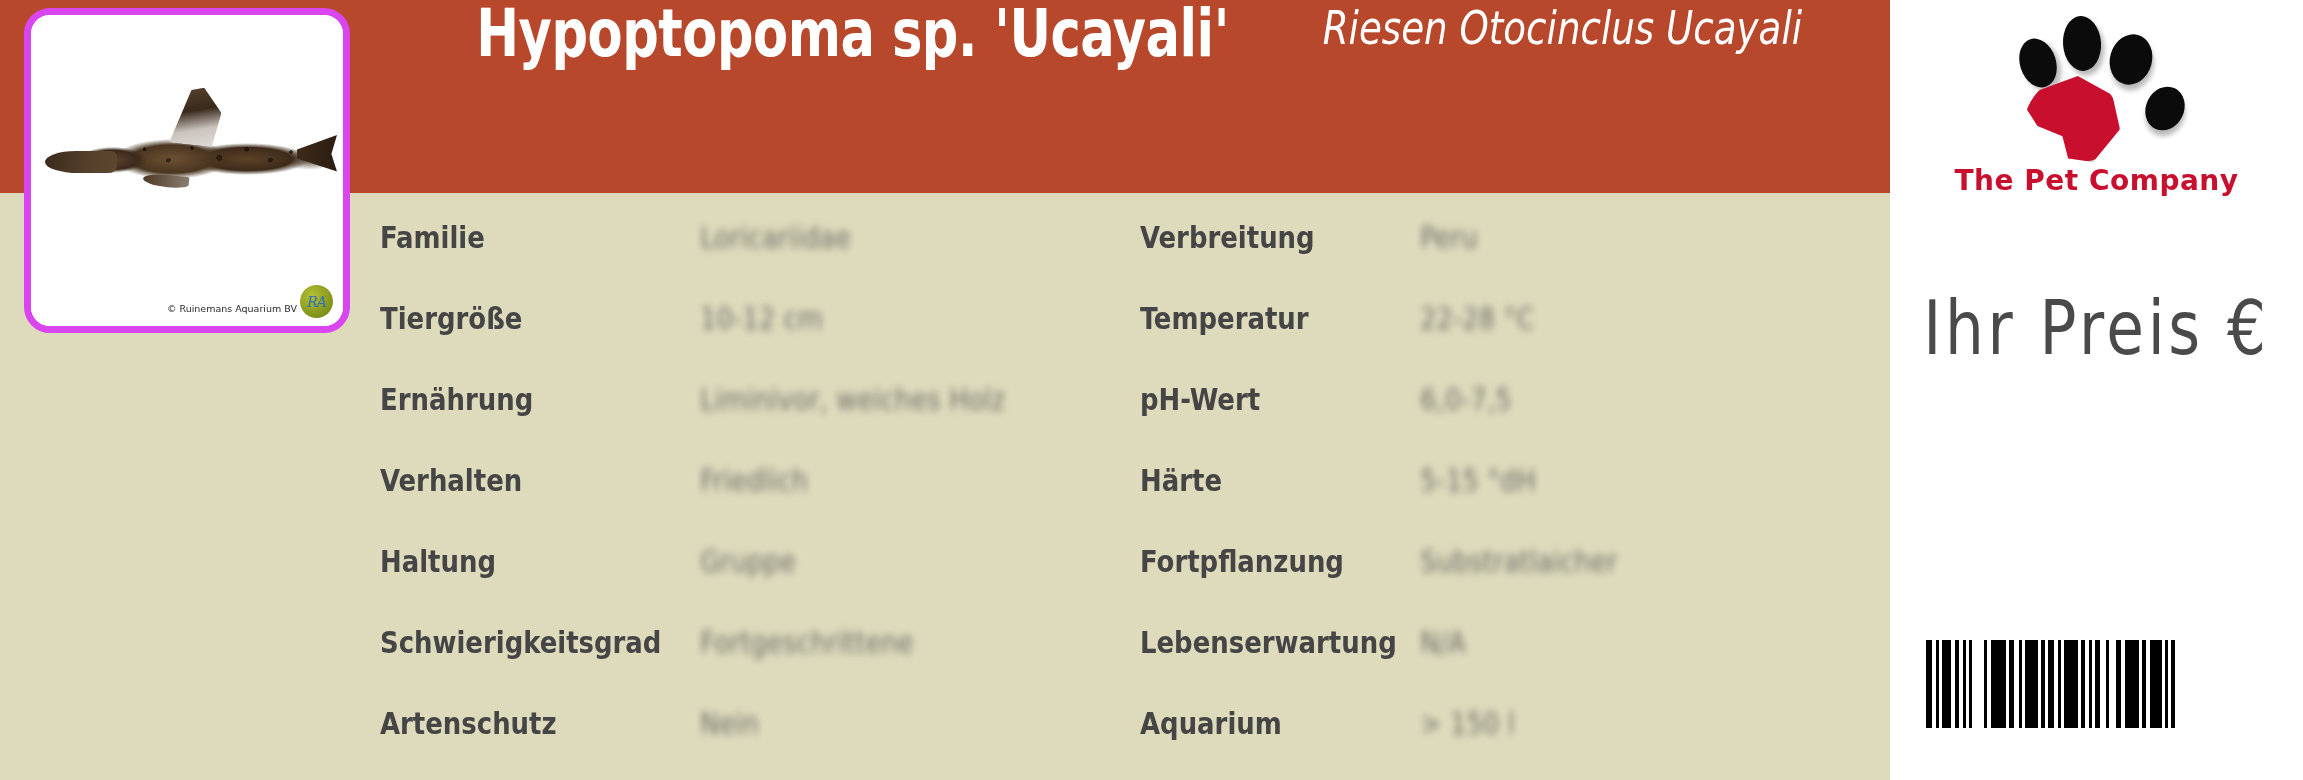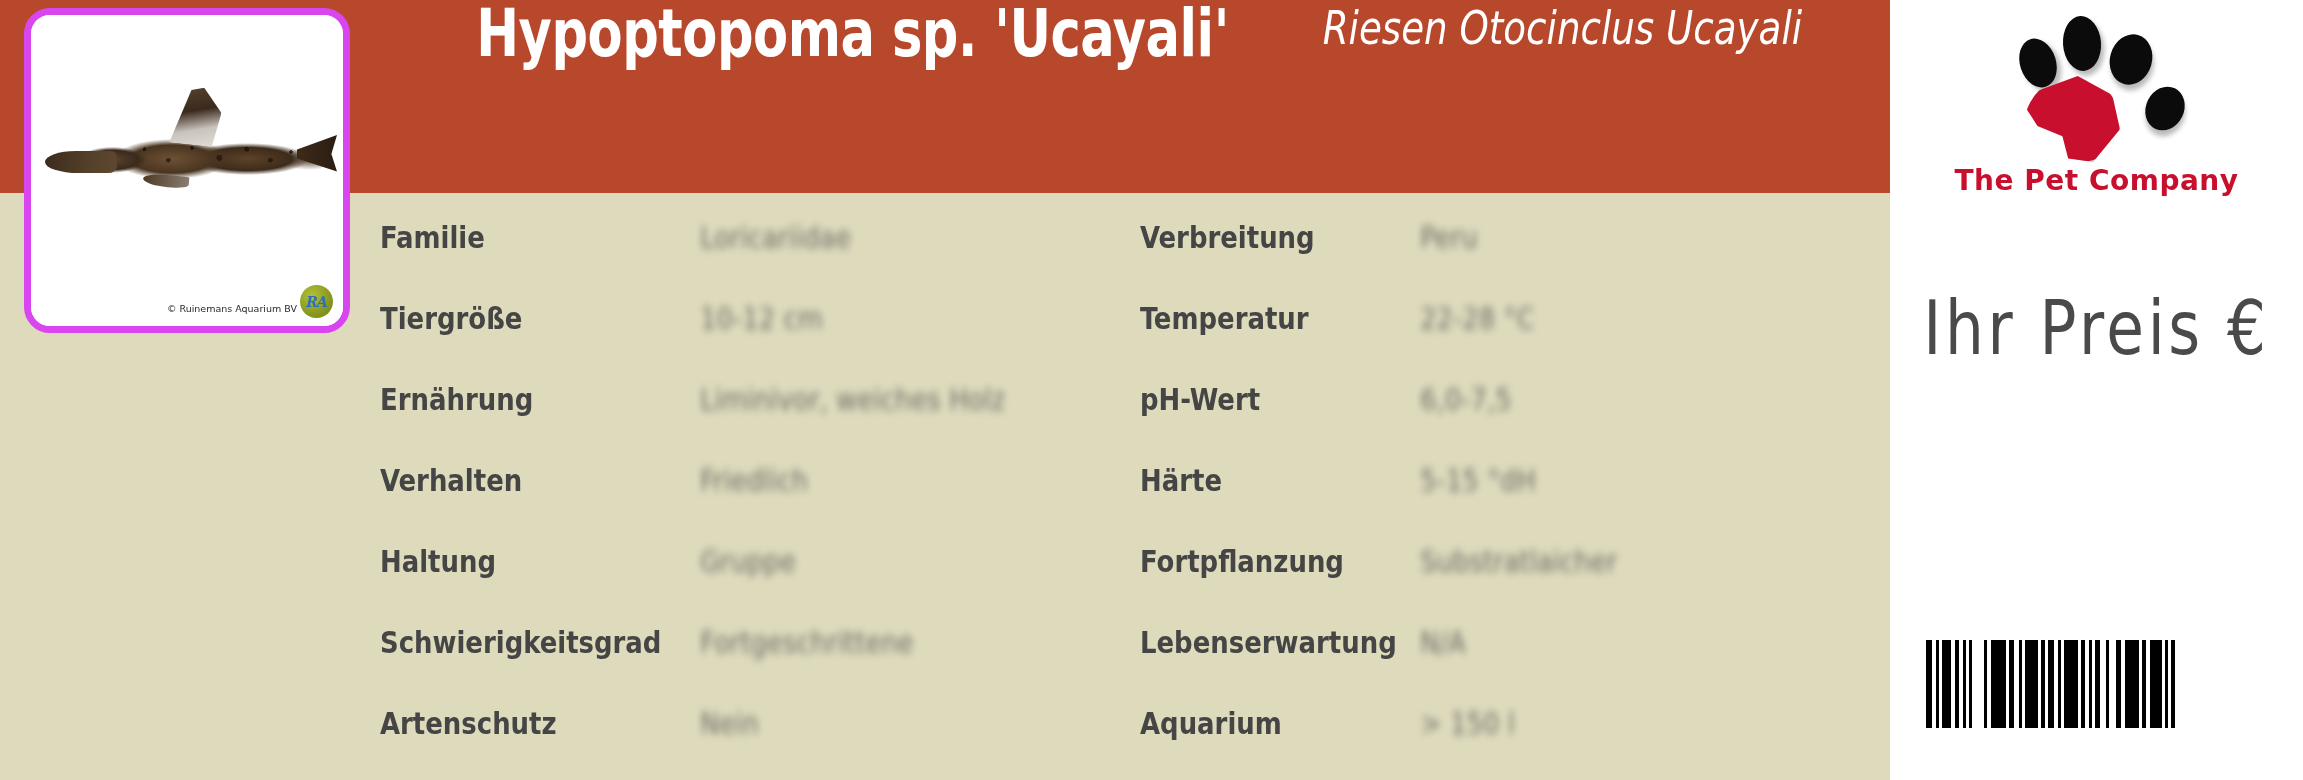--- a/index.html
+++ b/index.html
@@ -150,21 +150,21 @@
     position: absolute;
     right: 10px; bottom: 8px;
     width: 33px; height: 33px;
     border-radius: 50%;
     background: radial-gradient(circle at 36% 32%, #b3bf36 0%, #8a9a1f 58%, #6e7d15 100%);
     display: flex; align-items: center; justify-content: center;
   }
   #ra-logo span {
     font-family: "DejaVu Serif", "Liberation Serif", serif;
     font-style: italic;
-    font-weight: 700;
+    font-weight: 400;
     font-size: 14px;
     color: #2b6fbd;
     letter-spacing: -1px;
   }
 
   
   #spec-table {
     position: absolute;
     left: 380px; top: 196px;
     width: 1500px; height: 584px;

